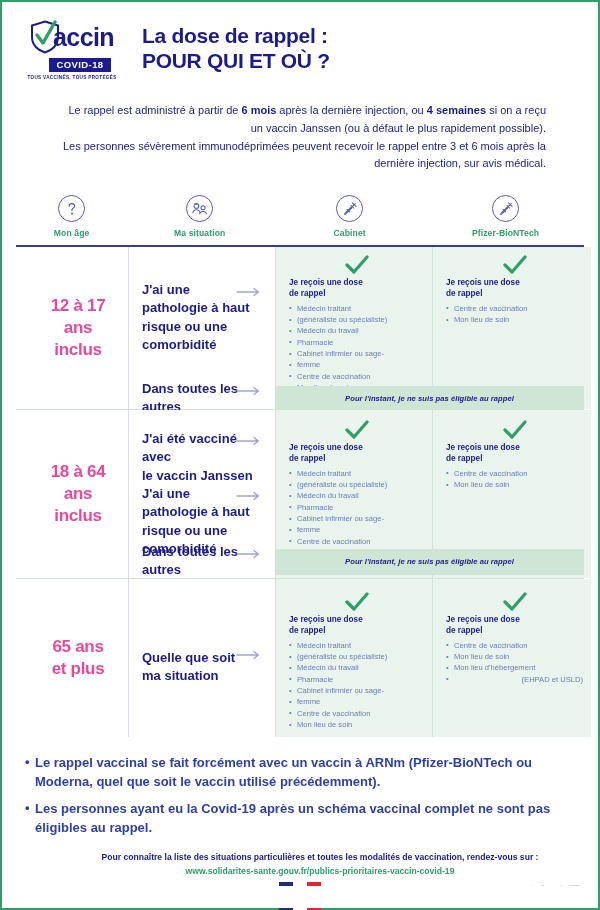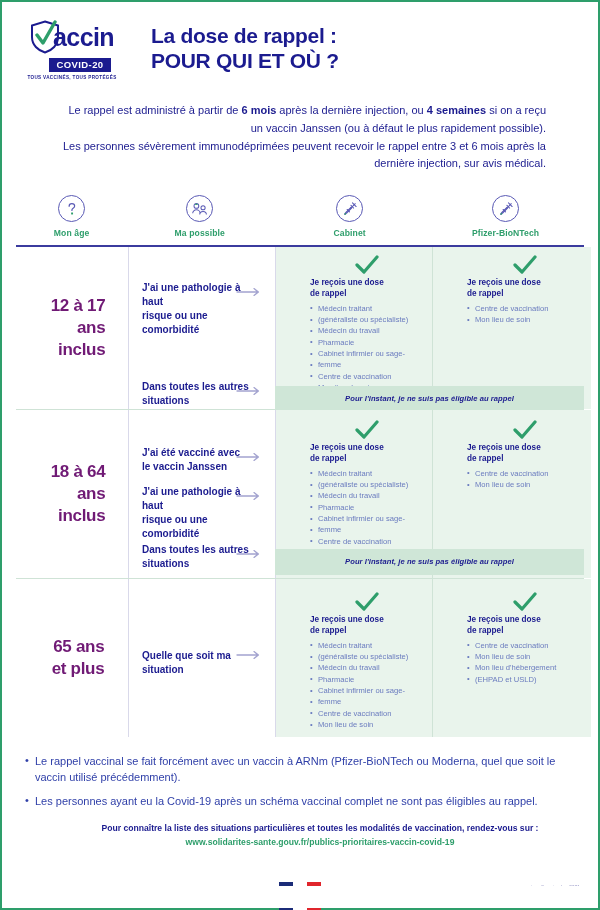--- a/index.html
+++ b/index.html
@@ -16,21 +16,21 @@
     box-sizing:border-box;
     border:2px solid #2e9e6b;
     background:#fff;
   }
   .poster::after{
     content:"";position:absolute;left:0;right:0;bottom:0;height:22px;
     background:#fff;border-top:0;z-index:0;
   }
 
   
-  .header{display:flex;align-items:flex-start;padding:18px 8px 0 18px;gap:9px;}
+  .header{display:flex;align-items:flex-start;padding:18px 8px 0 18px;}
   .logo{width:104px;flex:0 0 104px;text-align:center;}
   .logo-row{display:flex;align-items:center;justify-content:center;}
   .shield{position:relative;width:30px;height:34px;}
   .logo-word{
     font-size:25px;font-weight:bold;letter-spacing:-.6px;
     color:#1b1b8f;line-height:1;margin-left:-7px;
   }
   .covid-badge{
     display:inline-block;background:#1b1b8f;color:#fff;
     font-size:9.5px;font-weight:bold;letter-spacing:.4px;
@@ -75,44 +75,44 @@
 
   
   .table{position:relative;margin:0 14px;}
   .row{display:flex;position:relative;border-bottom:1px solid #cfe3d6;}
   .row:last-child{border-bottom:none;}
   .c-age{
     width:112px;flex:0 0 112px;display:flex;align-items:center;
     justify-content:center;background:#fff;
   }
   .c-age .agetxt{
-    font-size:17px;font-weight:bold;color:#701a75;
-    text-align:right;line-height:1.28;letter-spacing:-.3px;margin-left:12px;
+    font-size:17px;font-weight:bold;color:#ec4899;
+    text-align:center;line-height:1.28;letter-spacing:-.3px;margin-left:12px;
   }
   .c-sit{
     width:146px;flex:0 0 146px;position:relative;background:#fff;
     border-left:1px solid #d9d9ea;border-right:1px solid #d9d9ea;
   }
   .c-mod{
     width:156px;flex:0 0 156px;background:#e9f4ec;position:relative;
     border-right:1px solid #cfe3d6;
   }
   .c-pfi{
     width:158px;flex:0 0 158px;background:#e9f4ec;position:relative;
   }
 
   .sit-item{
     position:absolute;left:13px;right:22px;
-    font-size:10px;font-weight:bold;color:#1b1b8f;line-height:1.42;
+    font-size:13px;font-weight:bold;color:#1b1b8f;line-height:1.42;
   }
   .arrow{
     position:absolute;right:-9px;width:26px;height:10px;
   }
 
-  .vax-block{position:absolute;left:13px;right:8px;margin-left:21px;}
+  .vax-block{position:absolute;left:13px;right:8px;}
   .check{width:26px;height:20px;margin:0 auto 2px;display:block;}
   .vax-title{
     font-size:8.2px;font-weight:bold;color:#1b1b8f;
     line-height:1.4;margin-bottom:4px;
   }
   ul.places{margin:0;padding:0;list-style:none;}
   ul.places li{
     position:relative;padding-left:8px;
     font-size:7.6px;line-height:1.44;color:#6a7bbf;
     font-weight:400;margin-bottom:.4px;
@@ -127,22 +127,22 @@
   }
   .notelig span{
     font-size:7.6px;font-style:italic;font-weight:bold;color:#1b1b8f;
     letter-spacing:.05px;
   }
 
   
   .footnotes{margin:16px 22px 0;}
   .footnotes li{
     position:relative;list-style:none;padding-left:11px;
-    font-size:11px;line-height:1.5;color:#2f3fa8;margin-bottom:7px;
-    font-weight:400;
+    font-size:13px;line-height:1.5;color:#2f3fa8;margin-bottom:7px;
+    font-weight:700;
   }
   .footnotes li::before{
     content:"•";position:absolute;left:1px;top:-.5px;color:#2f3fa8;
   }
   .footnotes ul{margin:0;padding:0;}
 
   .cta{text-align:center;margin-top:14px;padding-left:40px;}
   .cta .l1{font-size:8.6px;font-weight:bold;color:#1b1b8f;}
   .cta .l2{font-size:8.6px;font-weight:bold;color:#2e9e6b;margin-top:4px;}
 
@@ -171,21 +171,21 @@
     <div class="logo">
       <div class="logo-row">
         <span class="shield">
           <svg viewBox="0 0 30 34" width="30" height="34">
             <path d="M15 1.5 L28 5.5 V17 C28 25 22 30.5 15 32.5 C8 30.5 2 25 2 17 V5.5 Z" fill="none" stroke="#1b1b8f" stroke-width="2"></path>
             <path d="M7 15 L13 23 L25 2" fill="none" stroke="#2e9e6b" stroke-width="3.4" stroke-linecap="round" stroke-linejoin="round"></path>
           </svg>
         </span>
         <span class="logo-word">accin</span>
       </div>
-      <div class="covid-badge">COVID-20</div>
+      <div class="covid-badge">COVID-18</div>
       <div class="logo-tag">TOUS VACCINÉS, TOUS PROTÉGÉS</div>
     </div>
     <div class="title">
       <div class="l1">La dose de rappel :</div>
       <div class="l2">POUR QUI ET OÙ ?</div>
     </div>
   </div>
 
   <div class="intro">
     <span>Le rappel est administré à partir de </span><b>6 mois</b><span> après la dernière injection, ou </span><b>4 semaines</b><span> si on a reçu un vaccin Janssen (ou à défaut le plus rapidement possible).</span>
@@ -205,21 +205,21 @@
     <div class="colhead ch-sit">
       <span class="circ">
         <svg viewBox="0 0 22 20" width="17" height="16">
           <circle cx="7" cy="6" r="3.1" fill="none" stroke="#5a5ab5" stroke-width="1.3"></circle>
           <path d="M2.2 15.5c0-2.7 2.2-4.4 4.8-4.4s4.8 1.7 4.8 4.4" fill="none" stroke="#5a5ab5" stroke-width="1.3"></path>
           <circle cx="15.6" cy="8.4" r="2.7" fill="none" stroke="#5a5ab5" stroke-width="1.3"></circle>
           <path d="M11.3 17c0-2.4 1.9-3.9 4.3-3.9s4.3 1.5 4.3 3.9" fill="none" stroke="#5a5ab5" stroke-width="1.3"></path>
           <rect x="5.4" y="3.2" width="3.2" height="1.5" fill="#2e9e6b"></rect>
         </svg>
       </span>
-      <span class="ch-label">Ma possible</span>
+      <span class="ch-label">Ma situation</span>
     </div>
     <div class="colhead ch-mod">
       <span class="circ">
         <svg viewBox="0 0 20 20" width="16" height="16">
           <g stroke="#5a5ab5" stroke-width="1.3" fill="none" stroke-linecap="round">
             <path d="M16.6 3.4 L11.4 8.6"></path>
             <path d="M13.1 2.3 L17.7 6.9"></path>
             <path d="M11.2 5.5 L14.5 8.8"></path>
             <path d="M10.8 8.2 L4.6 14.4 L3 17 L5.6 15.4 L11.8 9.2 Z"></path>
             <path d="M6.4 10.6 L9.4 13.6"></path>
@@ -321,21 +321,21 @@
     <div class="row" style="height:168px;">
       <div class="c-age">
         <div class="agetxt">
           <div>18 à 64</div>
           <div>ans</div>
           <div>inclus</div>
         </div>
       </div>
 
       <div class="c-sit">
-        <div class="sit-item" style="top:36px;">
+        <div class="sit-item" style="top:20px;">
           <div>J'ai été vacciné avec</div>
           <div>le vaccin Janssen</div>
           <svg class="arrow" style="top:6px;" viewBox="0 0 26 10">
             <path d="M1 5 H22 M18 1.6 L22.4 5 L18 8.4" fill="none" stroke="#a3a3cf" stroke-width="1.3" stroke-linecap="round" stroke-linejoin="round"></path>
           </svg>
         </div>
         <div class="sit-item" style="top:75px;">
           <div>J'ai une pathologie à haut</div>
           <div>risque ou une comorbidité</div>
           <svg class="arrow" style="top:6px;" viewBox="0 0 26 10">
@@ -439,21 +439,21 @@
             <path d="M3 10 L10 17 L23 2" fill="none" stroke="#2e9e6b" stroke-width="3.2" stroke-linecap="round" stroke-linejoin="round"></path>
           </svg>
           <div class="vax-title">
             <div>Je reçois une dose</div>
             <div>de rappel</div>
           </div>
           <ul class="places">
             <li>Centre de vaccination</li>
             <li>Mon lieu de soin</li>
             <li>Mon lieu d'hébergement</li>
-            <li style="padding-left:8px;">(EHPAD et USLD)</li>
+            <li style="padding-left:8px;text-align:right;">(EHPAD et USLD)</li>
           </ul>
         </div>
       </div>
     </div>
 
   </div>
 
   <div class="footnotes">
     <ul>
       <li>Le rappel vaccinal se fait forcément avec un vaccin à ARNm (Pfizer-BioNTech ou Moderna, quel que soit le vaccin utilisé précédemment).</li>

